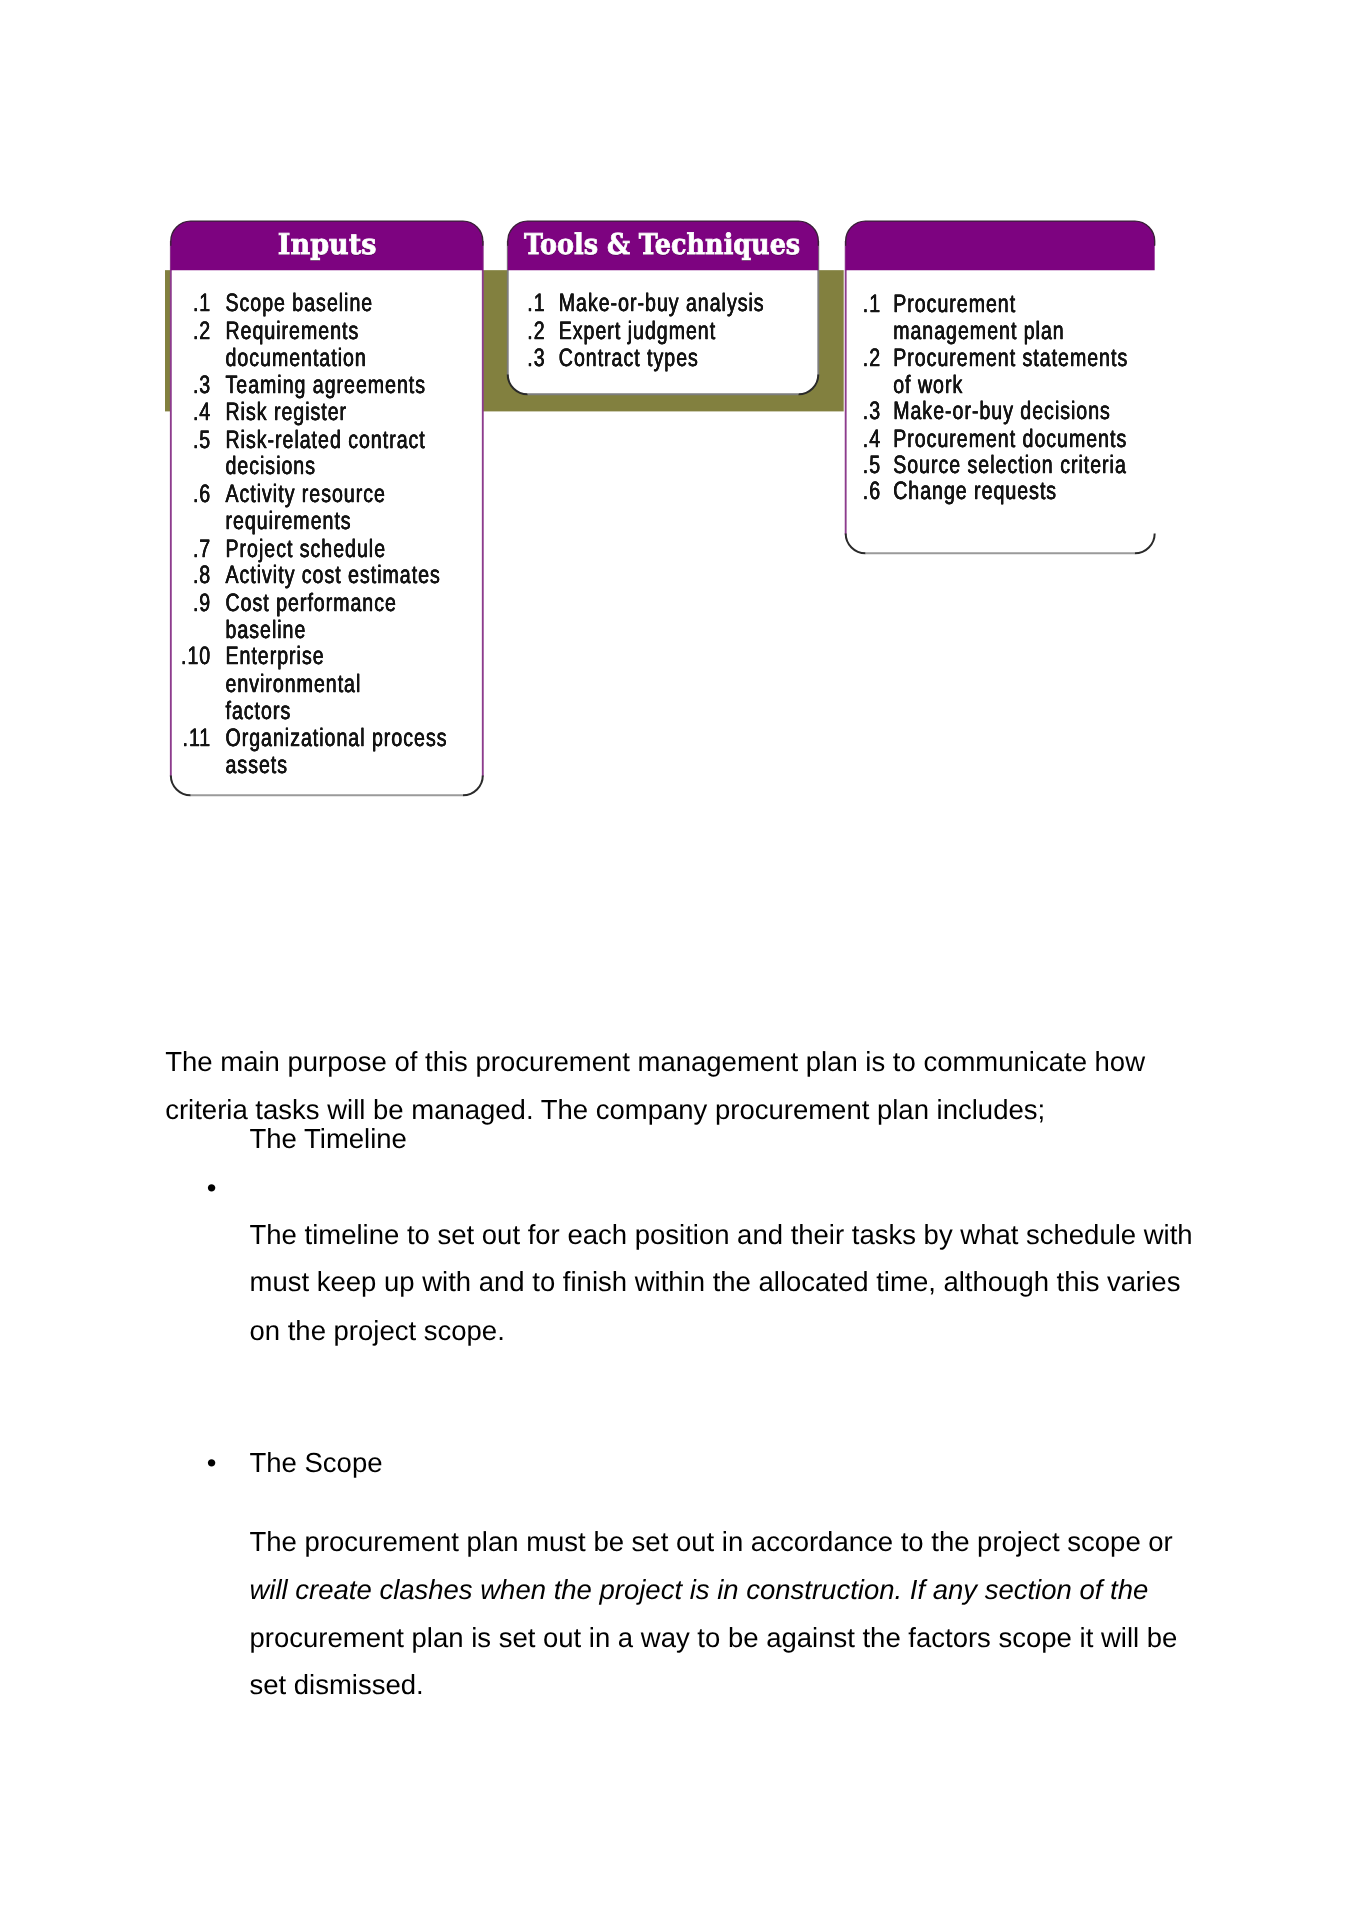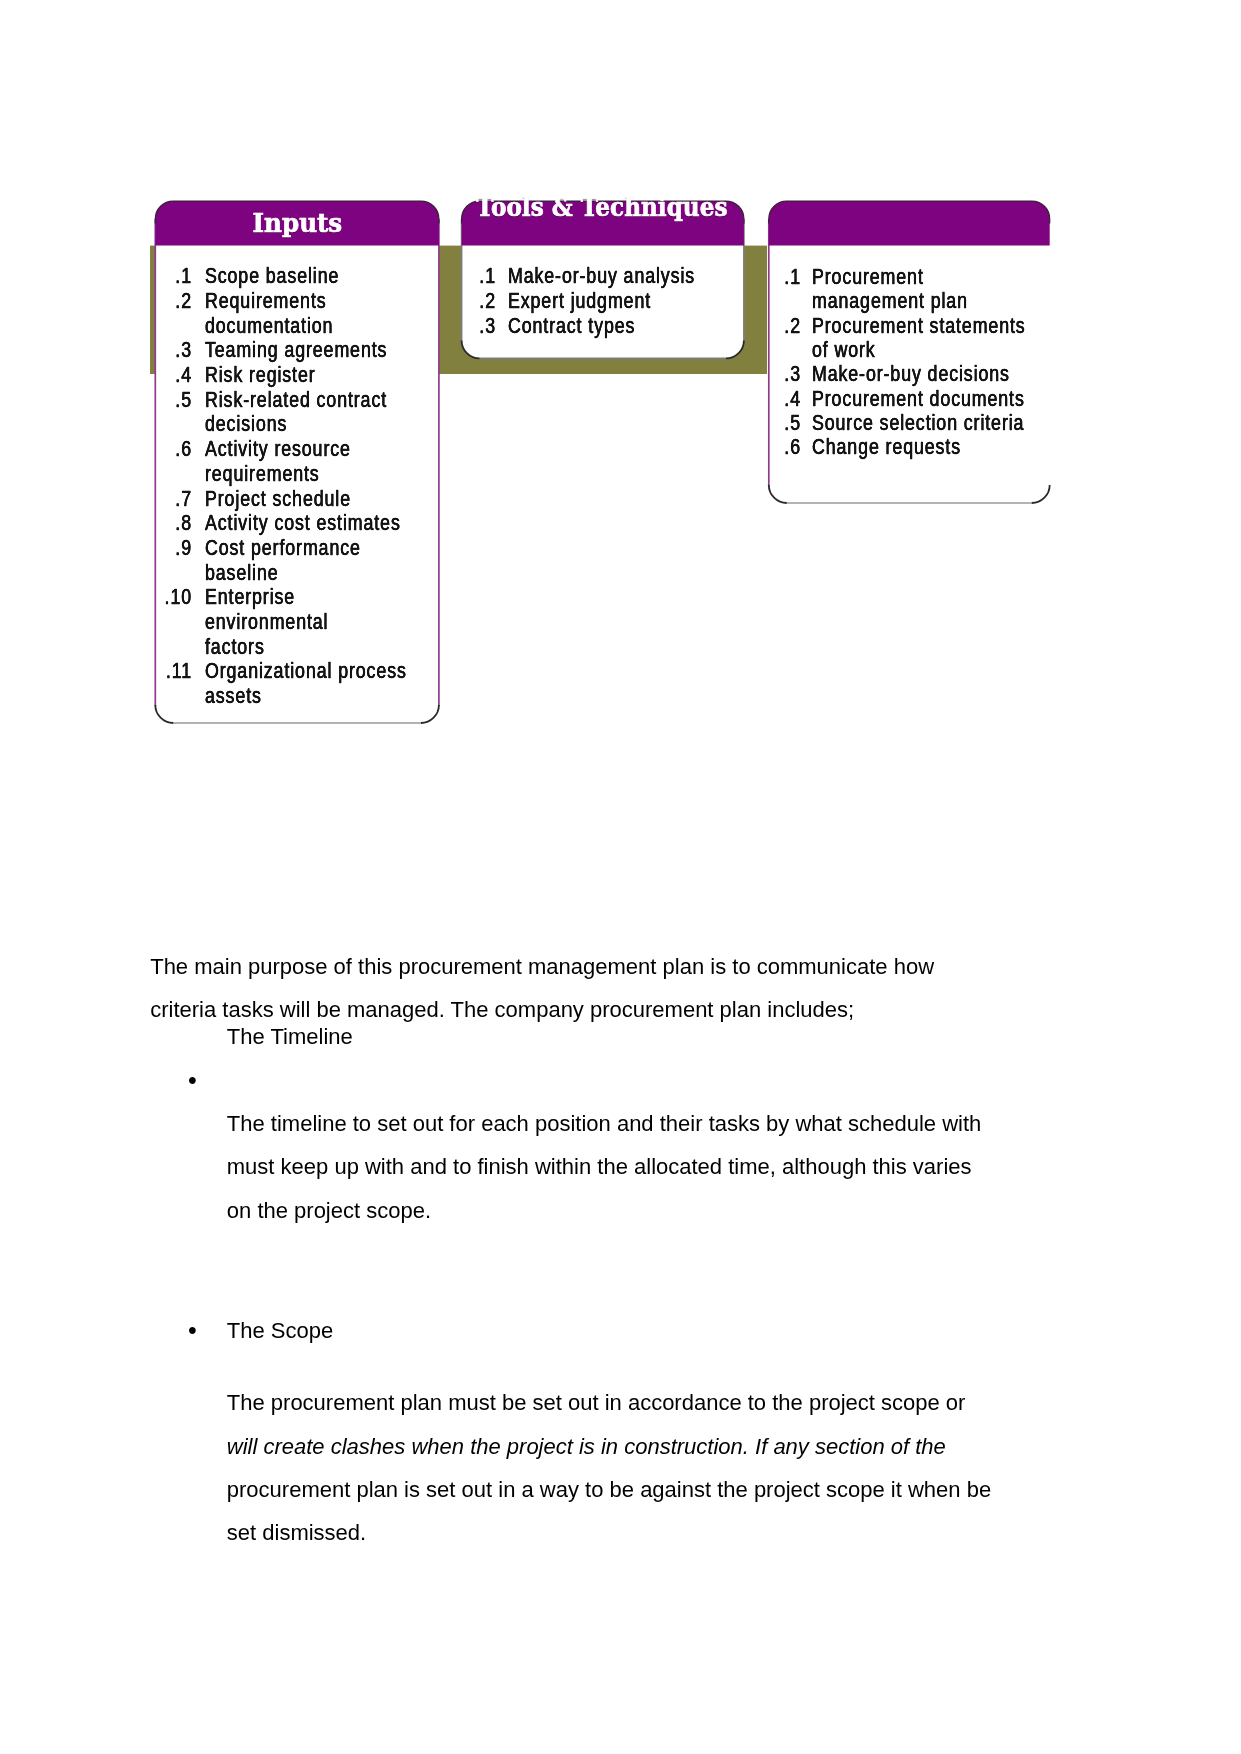--- a/index.html
+++ b/index.html
@@ -20,21 +20,21 @@
   .hdr span{display:inline-block;transform-origin:center center;}
 
   .il,.inum{position:absolute;white-space:pre;font-size:22.8px;color:#141414;
       font-family:"Liberation Sans",sans-serif;line-height:22.8px;
       -webkit-text-stroke:0.3px #141414;
       text-shadow:0.3px 0 0 #141414,-0.3px 0 0 #141414;}
   .il{transform-origin:left bottom;}
   .inum{text-align:right;transform-origin:right bottom;}
 
   
-  .para{position:absolute;margin:0;font-size:22px;line-height:43.2px;color:#000;
+  .para{position:absolute;margin:0;font-size:25px;line-height:43.2px;color:#000;
         font-family:"Liberation Sans",sans-serif;white-space:pre;
         transform:translateZ(0);}
   .dot{position:absolute;font-size:25.02px;line-height:43.2px;color:#000;
        font-family:"Liberation Sans",sans-serif;transform:translateZ(0);}
 </style>
 </head>
 <body>
 
 <div class="page">
 
@@ -65,21 +65,21 @@
       <path d="M768.8,219.0 V486.0" stroke="#8d3c8d" stroke-width="1.7" fill="none"></path>
       <path d="M786.8,503 H1031.7" stroke="#9a9a9a" stroke-width="1.7" fill="none"></path>
       <path d="M768.8,485.0 a18.0,18.0 0 0 0 18.0,18.0" stroke="#2a2a2a" stroke-width="1.8" fill="none"></path>
       <path d="M1031.7,503 a18.0,18.0 0 0 0 18.0,-18.0" stroke="#2a2a2a" stroke-width="1.8" fill="none"></path>
       <path d="M786.8,201 H1031.7 a18.0,18.0 0 0 1 18.0,18.0 V245.6 H768.8 V219.0 a18.0,18.0 0 0 1 18.0,-18.0 Z" fill="#7d0380"></path>
       <path d="M768.8,223.0 V219.0 a18.0,18.0 0 0 1 18.0,-18.0 H1031.7 a18.0,18.0 0 0 1 18.0,18.0 V223.0" stroke="#3a2038" stroke-width="1.25" fill="none" stroke-linecap="round"></path>
     </svg>
 
     <div class="hdr" style="left:155px;top:201px;width:284px;height:45px;line-height:45px;"><span style="transform:scaleX(0.945) translateZ(0)">Inputs</span></div>
 
-    <div class="hdr" style="left:461px;top:185px;width:273px;height:45px;line-height:45px;"><span style="transform:scaleX(0.891) translateZ(0)">Tools &amp; Techniques</span></div>
+    <div class="hdr" style="left:461px;top:201px;width:273px;height:45px;line-height:45px;"><span style="transform:scaleX(0.891) translateZ(0)">Tools &amp; Techniques</span></div>
 
 
     <div id="ittotext">
         <div class="inum" style="left: 72.2px; width: 120px; top: 264.4px; transform: scaleX(0.78) translateZ(0px); letter-spacing: 1.16px;">.1</div>
         <div class="il" style="left: 204.8px; top: 264.4px; transform: scaleX(0.78) translateZ(0px); letter-spacing: 1.16px;">Scope baseline</div>
         <div class="inum" style="left: 72.2px; width: 120px; top: 289.08px; transform: scaleX(0.78) translateZ(0px); letter-spacing: 1.16px;">.2</div>
         <div class="il" style="left: 204.8px; top: 289.08px; transform: scaleX(0.78) translateZ(0px); letter-spacing: 1.16px;">Requirements</div>
         <div class="il" style="left: 204.8px; top: 313.76px; transform: scaleX(0.78) translateZ(0px); letter-spacing: 1.16px;">documentation</div>
         <div class="inum" style="left: 72.2px; width: 120px; top: 338.44px; transform: scaleX(0.78) translateZ(0px); letter-spacing: 1.16px;">.3</div>
         <div class="il" style="left: 204.8px; top: 338.44px; transform: scaleX(0.78) translateZ(0px); letter-spacing: 1.16px;">Teaming agreements</div>
@@ -133,17 +133,17 @@
       <div class="para" style="left: 150.2px; top: 988.4px;">criteria tasks will be managed. The company procurement plan includes;</div>
       <div class="dot" style="left: 188px; top: 1059px;">•</div>
       <div class="para" style="left: 226.8px; top: 1015px;">The Timeline</div>
       <div class="para" style="left: 226.8px; top: 1102.2px;">The timeline to set out for each position and their tasks by what schedule with</div>
       <div class="para" style="left: 226.8px; top: 1145.4px;">must keep up with and to finish within the allocated time, although this varies</div>
       <div class="para" style="left: 226.8px; top: 1188.6px;">on the project scope.</div>
       <div class="dot" style="left: 188px; top: 1308.5px;">•</div>
       <div class="para" style="left: 226.8px; top: 1308.5px; text-align: right;">The Scope</div>
       <div class="para" style="left: 226.8px; top: 1381.4px;">The procurement plan must be set out in accordance to the project scope or</div>
       <div class="para" style="left: 226.8px; top: 1424.6px; font-style: italic;">will create clashes when the project is in construction. If any section of the</div>
-      <div class="para" style="left: 226.8px; top: 1467.8px;">procurement plan is set out in a way to be against the project scope it when be</div>
+      <div class="para" style="left: 226.8px; top: 1467.8px;">procurement plan is set out in a way to be against the factors scope it will be</div>
       <div class="para" style="left: 226.8px; top: 1511px;">set dismissed.</div>
     </div>
 
 </div>
 
 </body></html>

